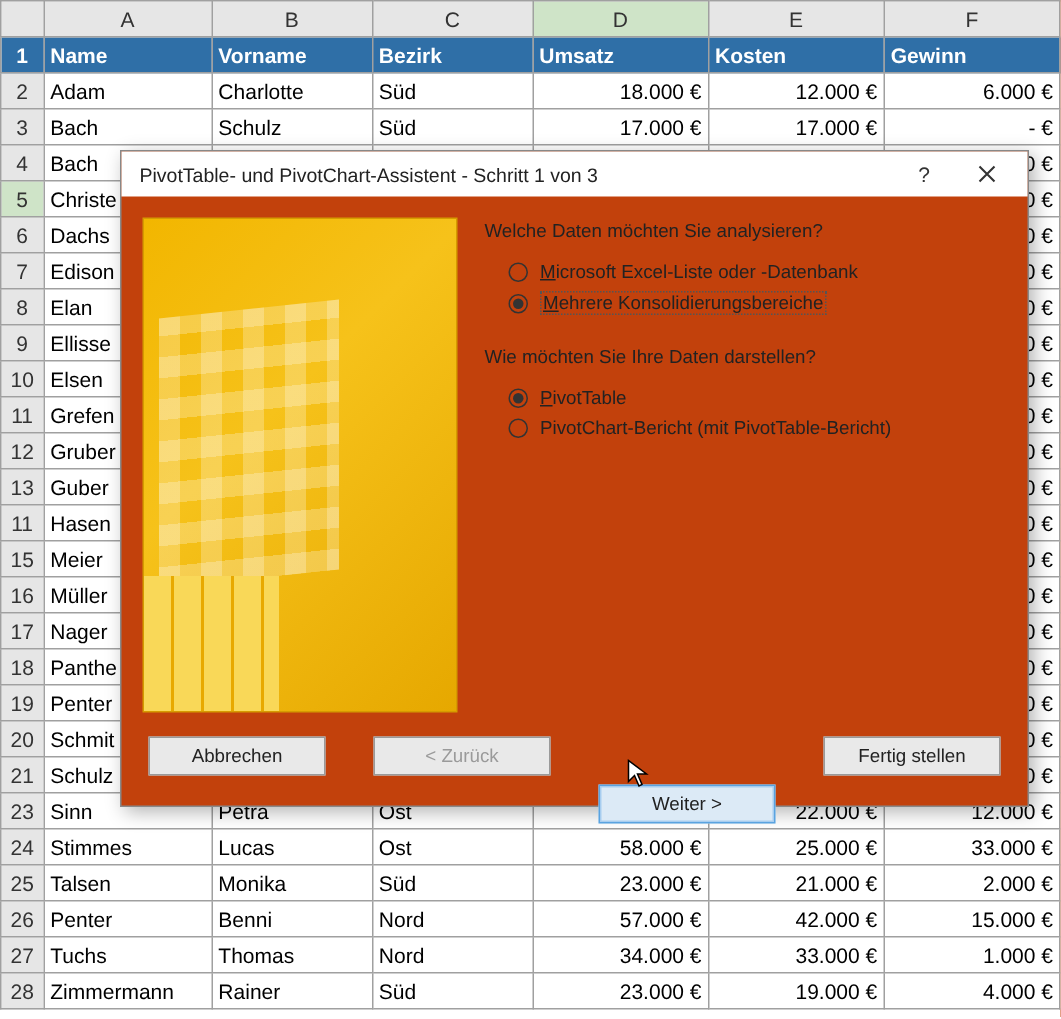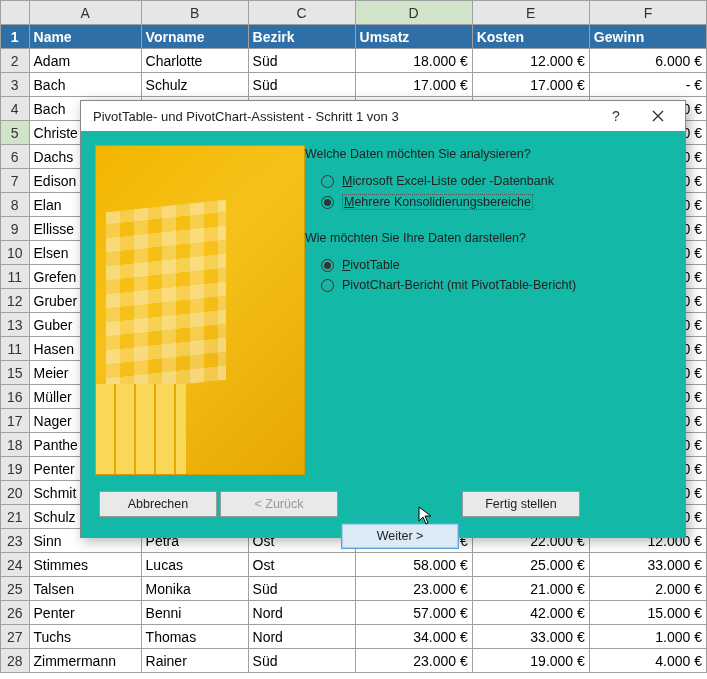--- a/index.html
+++ b/index.html
@@ -10,37 +10,37 @@
 .sheet .colhdr { background: #e6e6e6; text-align: center; color: #333; font-weight: normal; }
 .sheet .colhdr.sel { background: #cfe4c8; }
 .sheet .rowhdr.sel { background: #cfe4c8; }
 .sheet thead th.colhdr { height: 22px; }
 .sheet .hrow td { background: #2f6fa7; color: #fff; font-weight: bold; }
 .sheet td.num { text-align: right; }
 .sheet td.cell { background: #fff; }
 .colA { width: 110px; } .colB { width: 105px; } .colC { width: 105px; }
 .colD { width: 115px; } .colE { width: 115px; } .colF { width: 115px; }
 
-.dialog { position: absolute; left: 80px; top: 100px; width: 606px; height: 438px; background: #14b8a6; border: 1px solid #888; box-shadow: 3px 3px 12px rgba(0,0,0,0.3); display: flex; flex-direction: column; }
+.dialog { position: absolute; left: 80px; top: 100px; width: 606px; height: 438px; background: #c2410c; border: 1px solid #888; box-shadow: 3px 3px 12px rgba(0,0,0,0.3); display: flex; flex-direction: column; }
 .titlebar { display: flex; align-items: center; height: 36px; background: #fff; padding: 0 6px 0 12px; }
 .titlebar .title { flex: 1; font-size: 13px; color: #222; }
 .titlebar .tbtn { width: 42px; height: 30px; display: flex; align-items: center; justify-content: center; color: #333; }
-.dbody { flex: 1; display: flex; padding: 14px 18px 6px 14px; }
+.dbody { flex: 1; display: flex; padding: 14px 18px 6px 14px; gap: 18px; }
 .wizimg { width: 210px; height: 330px; background: linear-gradient(135deg, #f2b600, #f6c21a 40%, #e6a800); position: relative; overflow: hidden; border: 1px solid #d59b00; }
 .wizimg::before { content: ""; position: absolute; left: 10px; top: 60px; width: 120px; height: 180px; background: repeating-linear-gradient(90deg, rgba(255,255,255,0.25) 0 14px, transparent 14px 28px), repeating-linear-gradient(0deg, rgba(255,255,255,0.25) 0 14px, transparent 14px 28px); transform: skewY(-6deg); }
 .wizimg::after { content: ""; position: absolute; left: 0; bottom: 0; width: 90px; height: 90px; background: repeating-linear-gradient(90deg, #f9d858 0 18px, #e8a900 18px 20px), repeating-linear-gradient(0deg, #f9d858 0 18px, #e8a900 18px 20px); }
 .opts { flex: 1; font-size: 12.5px; color: #222; }
 .opts .q { margin: 2px 0 10px 0; }
 .opts .q2 { margin: 18px 0 10px 0; }
 .radio { display: flex; align-items: center; gap: 8px; padding: 3px 0 3px 16px; }
 .radio .r { width: 13px; height: 13px; border: 1px solid #333; border-radius: 50%; display: flex; align-items: center; justify-content: center; }
 .radio .r.checked::after { content: ""; width: 7px; height: 7px; background: #333; border-radius: 50%; }
 .radio .lbl u { text-decoration: underline; }
 .radio .lbl.sel { border: 1px dotted #555; padding: 0 1px; }
-.btnrow { display: flex; gap: 3px; justify-content: flex-start; padding: 10px 18px 18px 18px; }
+.btnrow { display: flex; gap: 3px; justify-content: space-between; padding: 10px 18px 18px 18px; }
 .btn { width: 118px; height: 26px; border: 1px solid #9a9a9a; background: #e9e9e9; font-size: 12.5px; display: flex; align-items: center; justify-content: center; color: #222; }
 .btn.dis { color: #9a9a9a; }
 .btn.hl { border: 1px solid #5aa3e0; background: #dceaf6; box-shadow: inset 0 0 0 1px #a7cdef; margin-top: 32px; }
 .cursor { position: absolute; left: 418px; top: 506px; width: 16px; height: 20px; pointer-events: none; }
 .cursor svg { width: 16px; height: 20px; }
 .corner { background: #e6e6e6; }
 </style>
 </head>
 <body>
 

